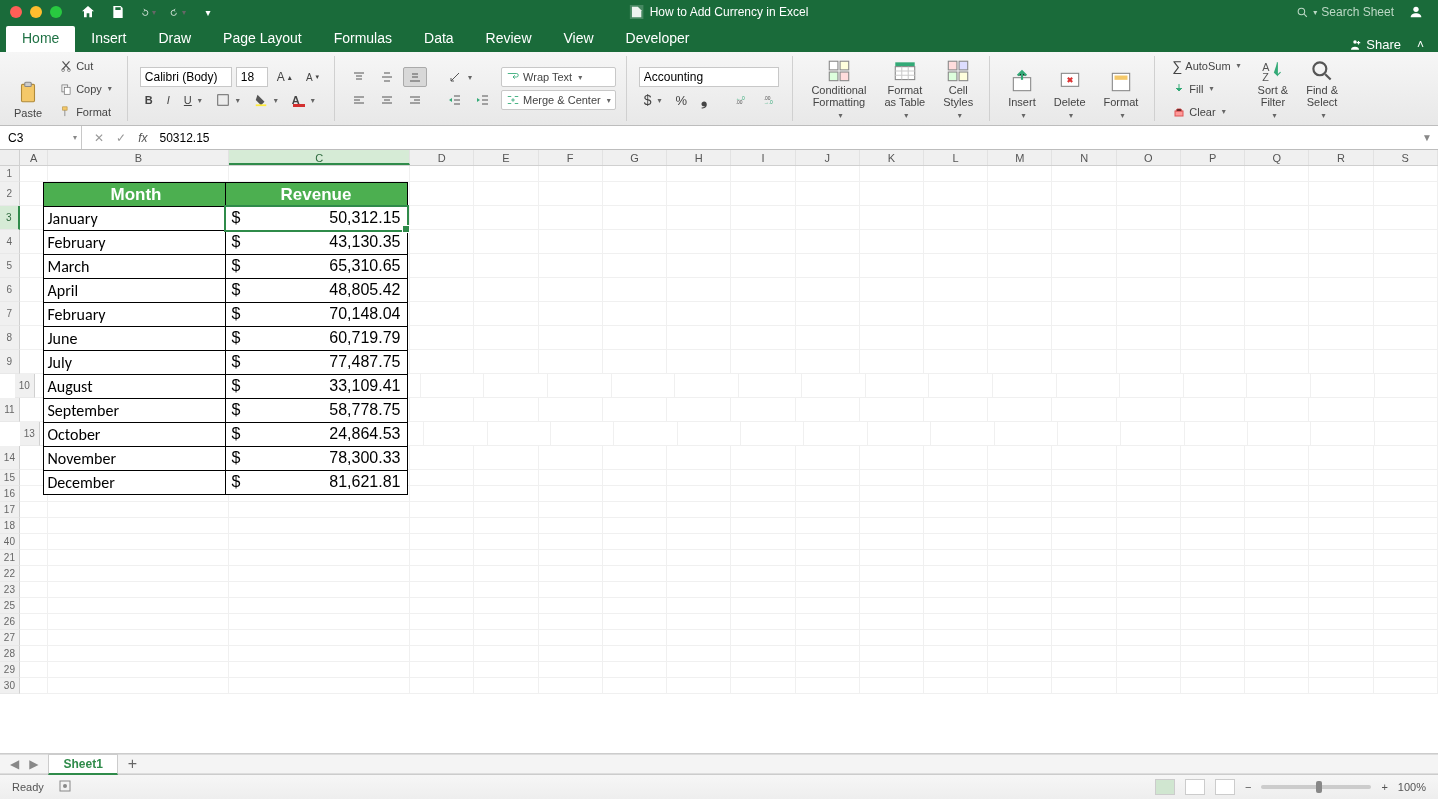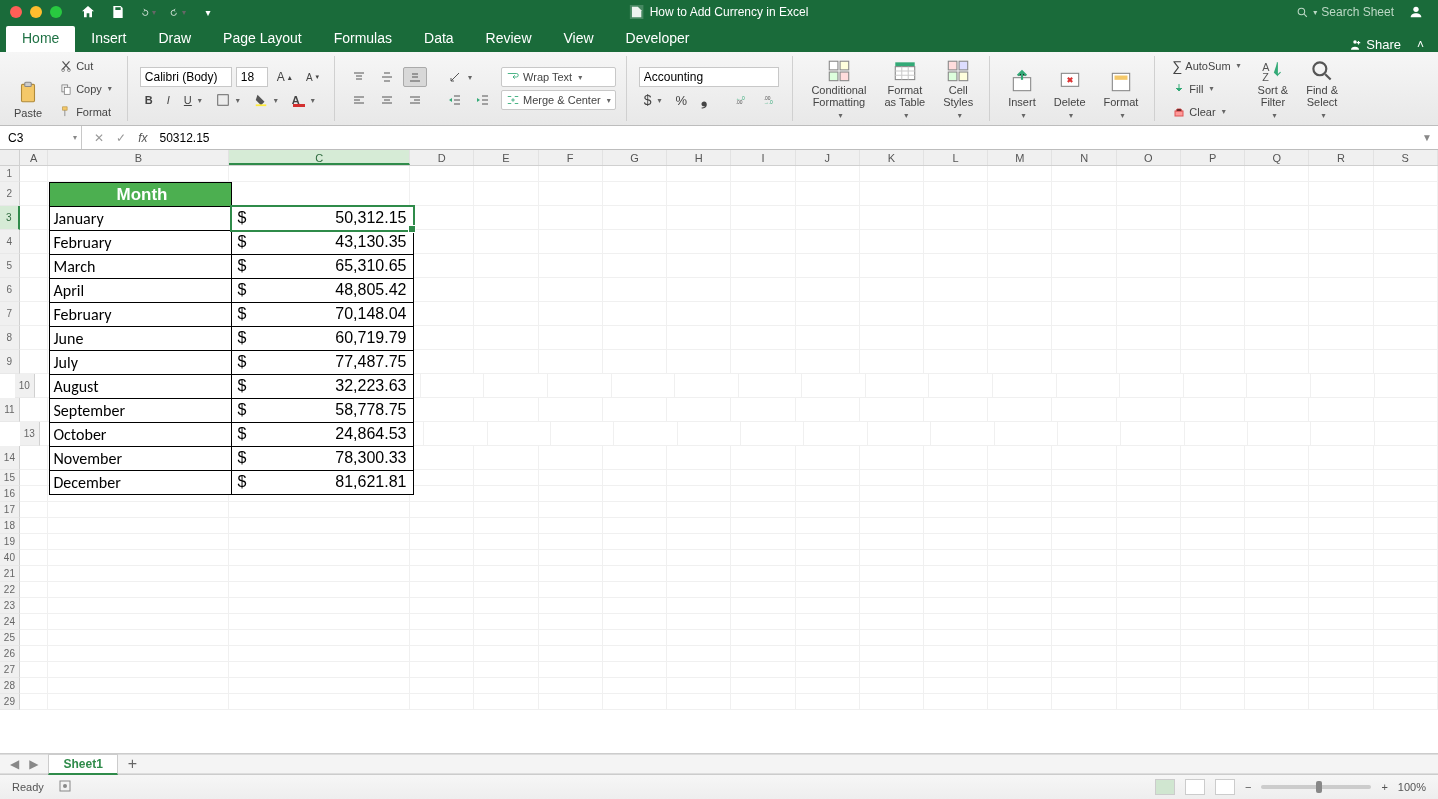--- a/index.html
+++ b/index.html
@@ -55,21 +55,21 @@
 .selall{ width:20px; border-right:1px solid #d0d0d0; background:#eee;}
 .colh{ border-right:1px solid #e2e2e2; text-align:center; line-height:16px;}
 .colh.sel{ background:#d6ebd6; border-bottom:2px solid #2f8b4a; color:#2f6b3f; font-weight:500;}
 .rows{ position:relative;}
 .row{ display:flex; height:16px;}
 .rowh{ width:20px; background:#f0f0f0; border-right:1px solid #d0d0d0; border-bottom:1px solid #e8e8e8; font-size:10px; color:#666; text-align:center; line-height:16px;}
 .rowh.sel{background:#d6ebd6; border-right:2px solid #2f8b4a; color:#2f6b3f;}
 .cell{ border-right:1px solid #f0f0f0; border-bottom:1px solid #f0f0f0; height:100%; background:#fff;}
 
 
-.data-table{ position:absolute; left:49px; top:16px; }
+.data-table{ position:absolute; left:43px; top:16px; }
 .dt-row{ display:flex; height:24px;}
 .dt-cell{ border:1px solid #000; margin:-0.5px; background:#fff; font-size:16px; font-family: Calibri, Arial; display:flex; align-items:center;}
 .dt-head{ background:#4caf50; color:#fff; font-weight:bold; justify-content:center; font-family:Calibri,Arial; font-size:17px; height:26px;}
 .dt-month{ width:183px; padding-left:4px;}
 .dt-rev{ width:183px; padding:0 6px; justify-content:space-between;}
 .dt-rev .sym{ }
 .dt-rev .num{ }
 .dt-sel{ outline:2px solid #2f8b4a; outline-offset:-1px; position:relative;}
 .dt-sel::after{ content:""; position:absolute; right:-3px; bottom:-3px; width:6px; height:6px; background:#2f8b4a; border:1px solid #fff;}
 
@@ -839,42 +839,20 @@
         <div class="cell" style="width: 65px;"></div>
         <div class="cell" style="width: 65px;"></div>
         <div class="cell" style="width: 65px;"></div>
         <div class="cell" style="width: 65px;"></div>
         <div class="cell" style="width: 65px;"></div>
         <div class="cell" style="width: 65px;"></div>
         <div class="cell" style="width: 65px;"></div>
         <div class="cell" style="width: 65px;"></div>
       </div>
       <div class="row">
-        <div class="rowh">19</div>
-        <div class="cell" style="width: 29px;"></div>
-        <div class="cell" style="width: 183px;"></div>
-        <div class="cell" style="width: 183px;"></div>
-        <div class="cell" style="width: 65px;"></div>
-        <div class="cell" style="width: 65px;"></div>
-        <div class="cell" style="width: 65px;"></div>
-        <div class="cell" style="width: 65px;"></div>
-        <div class="cell" style="width: 65px;"></div>
-        <div class="cell" style="width: 65px;"></div>
-        <div class="cell" style="width: 65px;"></div>
-        <div class="cell" style="width: 65px;"></div>
-        <div class="cell" style="width: 65px;"></div>
-        <div class="cell" style="width: 65px;"></div>
-        <div class="cell" style="width: 65px;"></div>
-        <div class="cell" style="width: 65px;"></div>
-        <div class="cell" style="width: 65px;"></div>
-        <div class="cell" style="width: 65px;"></div>
-        <div class="cell" style="width: 65px;"></div>
-        <div class="cell" style="width: 65px;"></div>
-      </div>
-      <div class="row">
         <div class="rowh">40</div>
         <div class="cell" style="width: 29px;"></div>
         <div class="cell" style="width: 183px;"></div>
         <div class="cell" style="width: 183px;"></div>
         <div class="cell" style="width: 65px;"></div>
         <div class="cell" style="width: 65px;"></div>
         <div class="cell" style="width: 65px;"></div>
         <div class="cell" style="width: 65px;"></div>
         <div class="cell" style="width: 65px;"></div>
         <div class="cell" style="width: 65px;"></div>
@@ -949,42 +927,20 @@
         <div class="cell" style="width: 65px;"></div>
         <div class="cell" style="width: 65px;"></div>
         <div class="cell" style="width: 65px;"></div>
         <div class="cell" style="width: 65px;"></div>
         <div class="cell" style="width: 65px;"></div>
         <div class="cell" style="width: 65px;"></div>
         <div class="cell" style="width: 65px;"></div>
         <div class="cell" style="width: 65px;"></div>
       </div>
       <div class="row">
-        <div class="rowh">24</div>
-        <div class="cell" style="width: 29px;"></div>
-        <div class="cell" style="width: 183px;"></div>
-        <div class="cell" style="width: 183px;"></div>
-        <div class="cell" style="width: 65px;"></div>
-        <div class="cell" style="width: 65px;"></div>
-        <div class="cell" style="width: 65px;"></div>
-        <div class="cell" style="width: 65px;"></div>
-        <div class="cell" style="width: 65px;"></div>
-        <div class="cell" style="width: 65px;"></div>
-        <div class="cell" style="width: 65px;"></div>
-        <div class="cell" style="width: 65px;"></div>
-        <div class="cell" style="width: 65px;"></div>
-        <div class="cell" style="width: 65px;"></div>
-        <div class="cell" style="width: 65px;"></div>
-        <div class="cell" style="width: 65px;"></div>
-        <div class="cell" style="width: 65px;"></div>
-        <div class="cell" style="width: 65px;"></div>
-        <div class="cell" style="width: 65px;"></div>
-        <div class="cell" style="width: 65px;"></div>
-      </div>
-      <div class="row">
         <div class="rowh">25</div>
         <div class="cell" style="width: 29px;"></div>
         <div class="cell" style="width: 183px;"></div>
         <div class="cell" style="width: 183px;"></div>
         <div class="cell" style="width: 65px;"></div>
         <div class="cell" style="width: 65px;"></div>
         <div class="cell" style="width: 65px;"></div>
         <div class="cell" style="width: 65px;"></div>
         <div class="cell" style="width: 65px;"></div>
         <div class="cell" style="width: 65px;"></div>
@@ -1060,20 +1016,42 @@
         <div class="cell" style="width: 65px;"></div>
         <div class="cell" style="width: 65px;"></div>
         <div class="cell" style="width: 65px;"></div>
         <div class="cell" style="width: 65px;"></div>
         <div class="cell" style="width: 65px;"></div>
         <div class="cell" style="width: 65px;"></div>
         <div class="cell" style="width: 65px;"></div>
       </div>
       <div class="row">
         <div class="rowh">29</div>
+        <div class="cell" style="width: 29px;"></div>
+        <div class="cell" style="width: 183px;"></div>
+        <div class="cell" style="width: 183px;"></div>
+        <div class="cell" style="width: 65px;"></div>
+        <div class="cell" style="width: 65px;"></div>
+        <div class="cell" style="width: 65px;"></div>
+        <div class="cell" style="width: 65px;"></div>
+        <div class="cell" style="width: 65px;"></div>
+        <div class="cell" style="width: 65px;"></div>
+        <div class="cell" style="width: 65px;"></div>
+        <div class="cell" style="width: 65px;"></div>
+        <div class="cell" style="width: 65px;"></div>
+        <div class="cell" style="width: 65px;"></div>
+        <div class="cell" style="width: 65px;"></div>
+        <div class="cell" style="width: 65px;"></div>
+        <div class="cell" style="width: 65px;"></div>
+        <div class="cell" style="width: 65px;"></div>
+        <div class="cell" style="width: 65px;"></div>
+        <div class="cell" style="width: 65px;"></div>
+      </div>
+      <div class="row">
+        <div class="rowh">30</div>
         <div class="cell" style="width: 29px;"></div>
         <div class="cell" style="width: 183px;"></div>
         <div class="cell" style="width: 183px;"></div>
         <div class="cell" style="width: 65px;"></div>
         <div class="cell" style="width: 65px;"></div>
         <div class="cell" style="width: 65px;"></div>
         <div class="cell" style="width: 65px;"></div>
         <div class="cell" style="width: 65px;"></div>
         <div class="cell" style="width: 65px;"></div>
         <div class="cell" style="width: 65px;"></div>
@@ -1086,20 +1064,23 @@
         <div class="cell" style="width: 65px;"></div>
         <div class="cell" style="width: 65px;"></div>
         <div class="cell" style="width: 65px;"></div>
       </div>
     </div>
 
   <div class="data-table" style="top: 32px;">
     <div class="dt-row" style="height: 24px;">
       <div class="dt-cell dt-head dt-month">
           <span>Month</span>
+        </div>
+      <div class="dt-cell dt-head dt-rev" style="justify-content:center;">
+          <span>Revenue</span>
         </div>
     </div>
     <div id="dt-body">
         <div class="dt-row">
           <div class="dt-cell dt-month">January</div>
           <div class="dt-cell dt-rev dt-sel">
             <span class="sym">$</span>
             <span class="num">50,312.15</span>
           </div>
         </div>
@@ -1142,21 +1123,21 @@
           <div class="dt-cell dt-month">July</div>
           <div class="dt-cell dt-rev">
             <span class="sym">$</span>
             <span class="num">77,487.75</span>
           </div>
         </div>
         <div class="dt-row">
           <div class="dt-cell dt-month">August</div>
           <div class="dt-cell dt-rev">
             <span class="sym">$</span>
-            <span class="num">32,223.63</span>
+            <span class="num">33,109.41</span>
           </div>
         </div>
         <div class="dt-row">
           <div class="dt-cell dt-month">September</div>
           <div class="dt-cell dt-rev">
             <span class="sym">$</span>
             <span class="num">58,778.75</span>
           </div>
         </div>
         <div class="dt-row">

